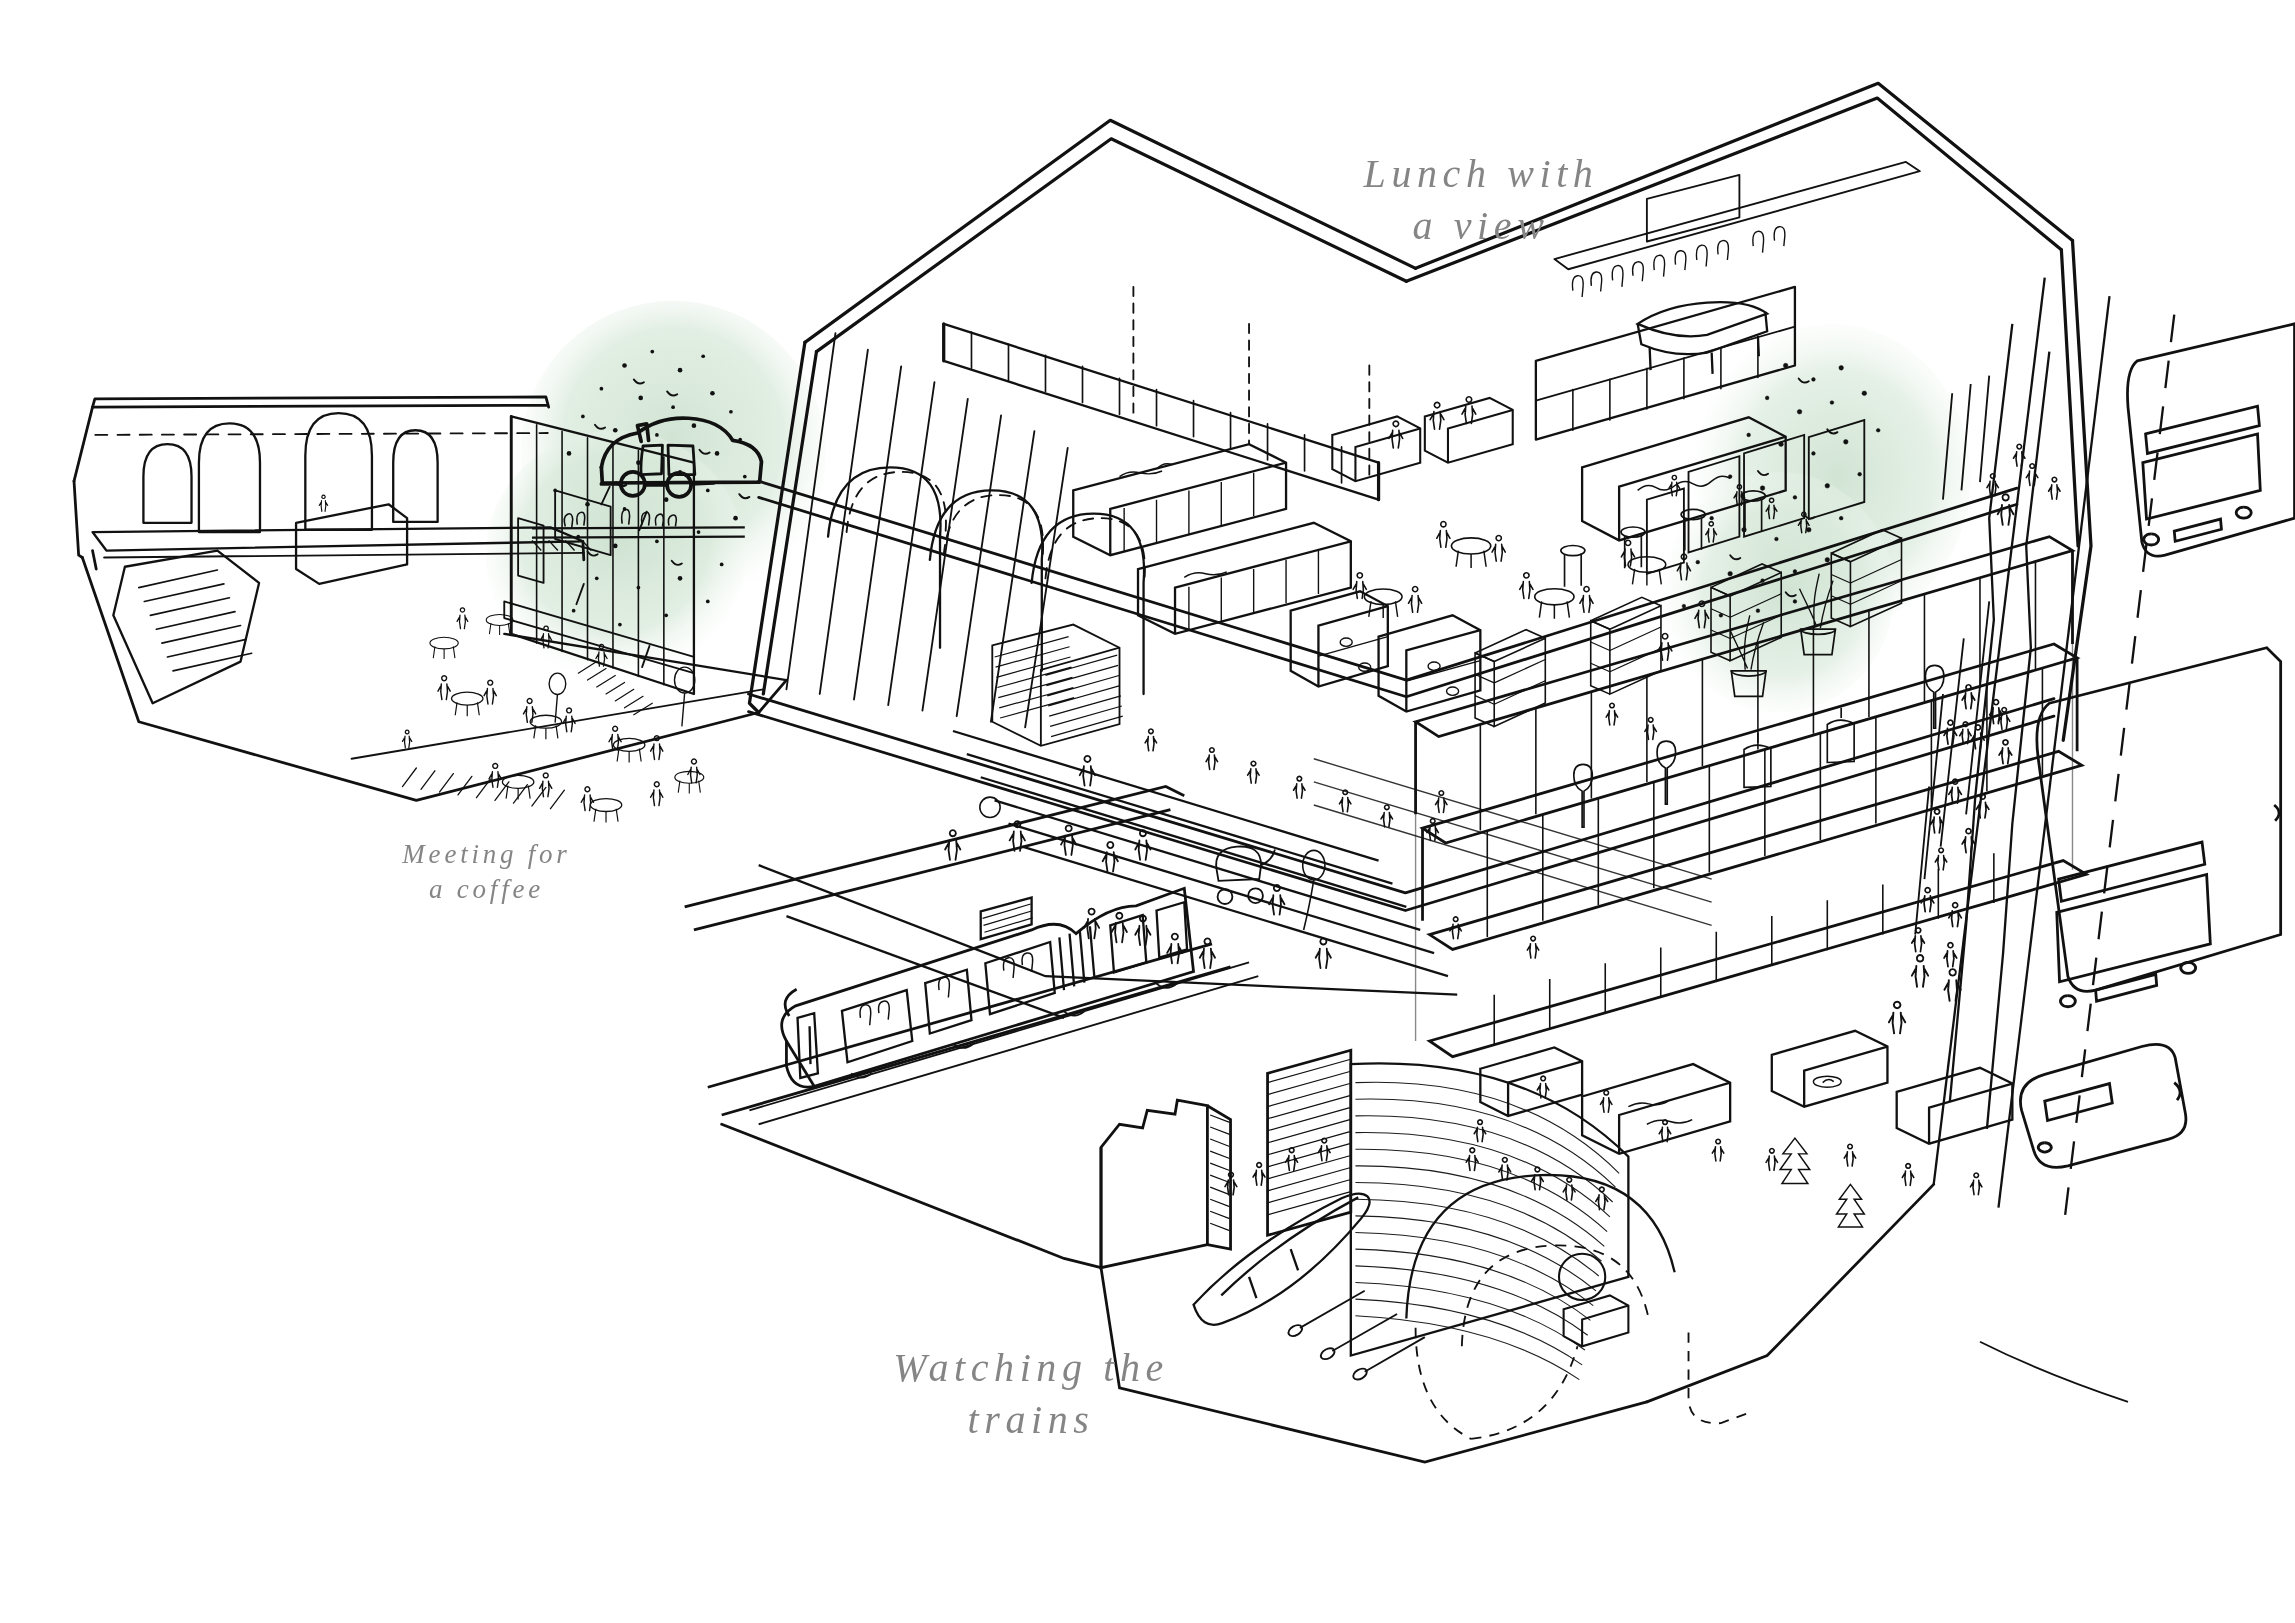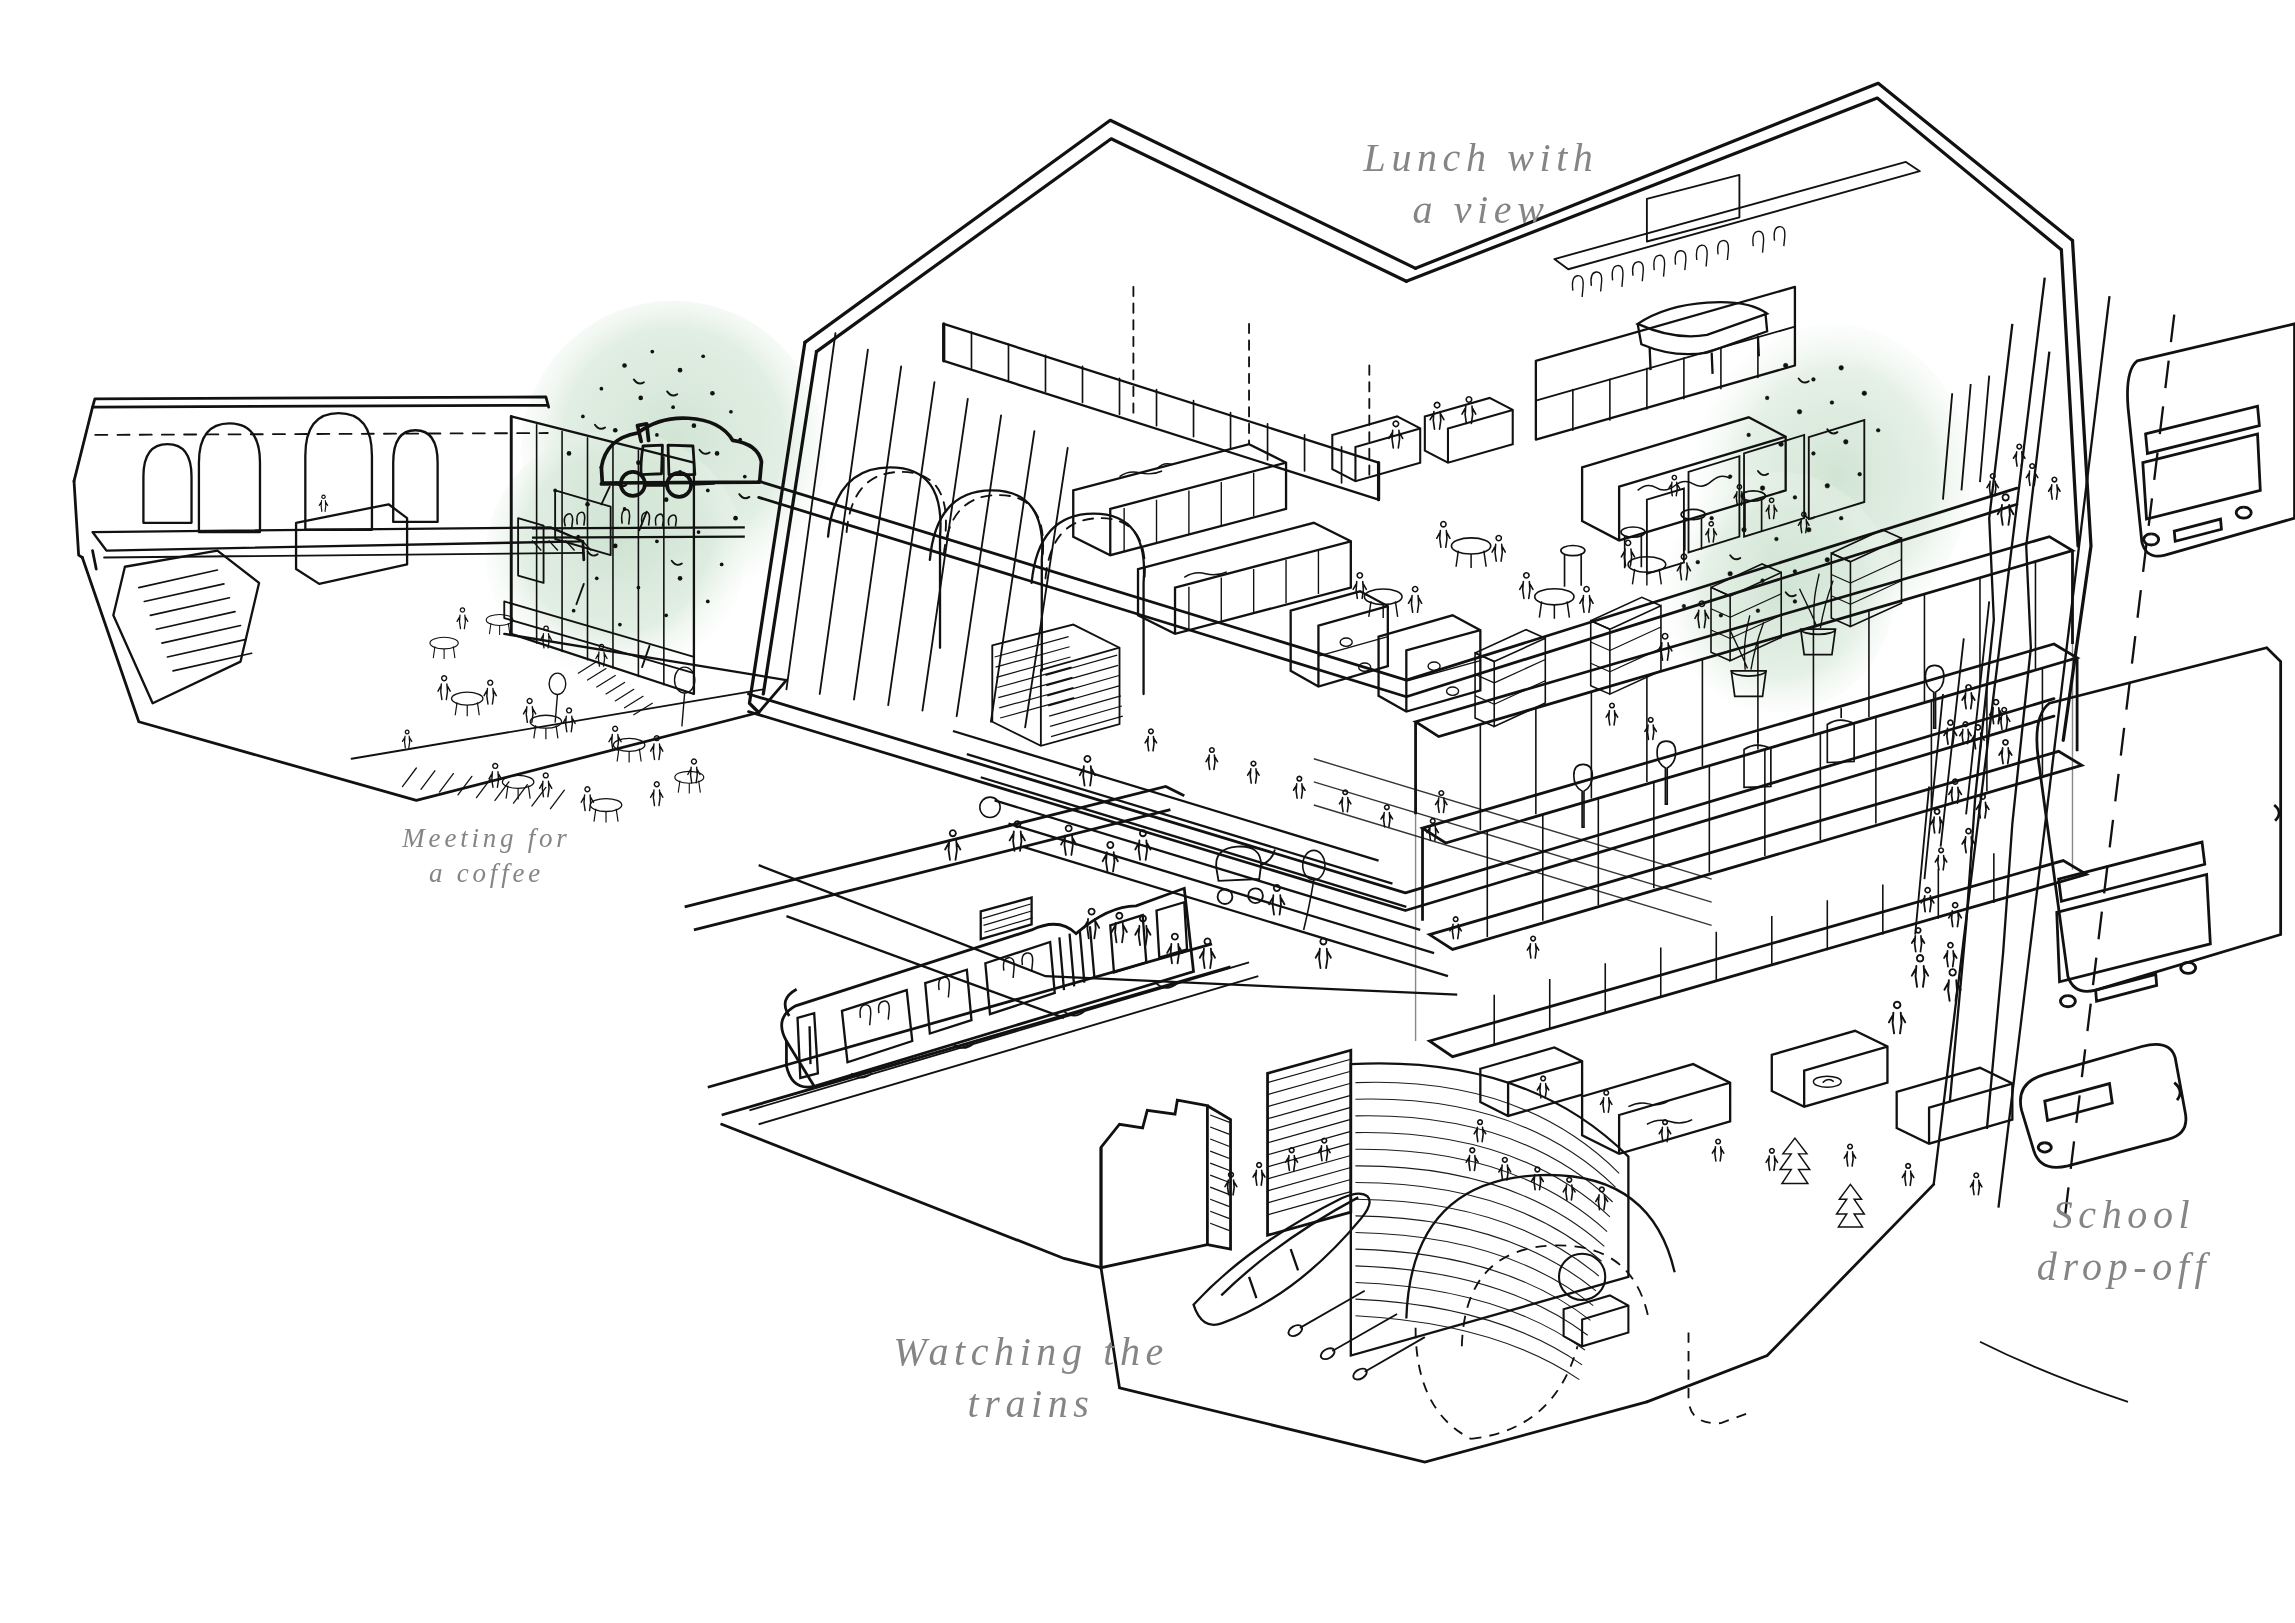--- a/index.html
+++ b/index.html
@@ -9,20 +9,21 @@
     font-family:"Liberation Serif",serif;
   }
   #stage{position:absolute;inset:0;width:2295px;height:1623px;background:#ffffff;}
   #sketch{position:absolute;left:0;top:0;width:2295px;height:1623px;}
   .ann{
     position:absolute;color:#858585;
     font-family:"Liberation Serif","DejaVu Serif",serif;
     font-style:italic;font-weight:400;
     letter-spacing:0.14em;line-height:1.30;
     white-space:pre-line;
+    margin-top:16px;
   }
   #ann-lunch{left:1356px;top:132px;font-size:40px;text-align:center;width:250px;}
   #ann-coffee{left:366px;top:821px;font-size:27px;text-align:center;width:241px;}
   #ann-trains{left:823px;top:1326px;font-size:40px;text-align:center;width:416px;}
   #ann-school{left:2027px;top:1189px;font-size:40px;text-align:center;width:194px;}
 </style>
 </head>
 <body>
 
 <div id="stage">
@@ -850,17 +851,15 @@
   </svg>
 
   <div class="ann" id="ann-lunch">Lunch with
 a view</div>
 
   <div class="ann" id="ann-coffee">Meeting for
 a coffee</div>
 
   <div class="ann" id="ann-trains">Watching the trains</div>
 
-  <div class="ann" id="ann-school">School
-drop-off</div>
 
 </div>
 
 
 </body></html>

